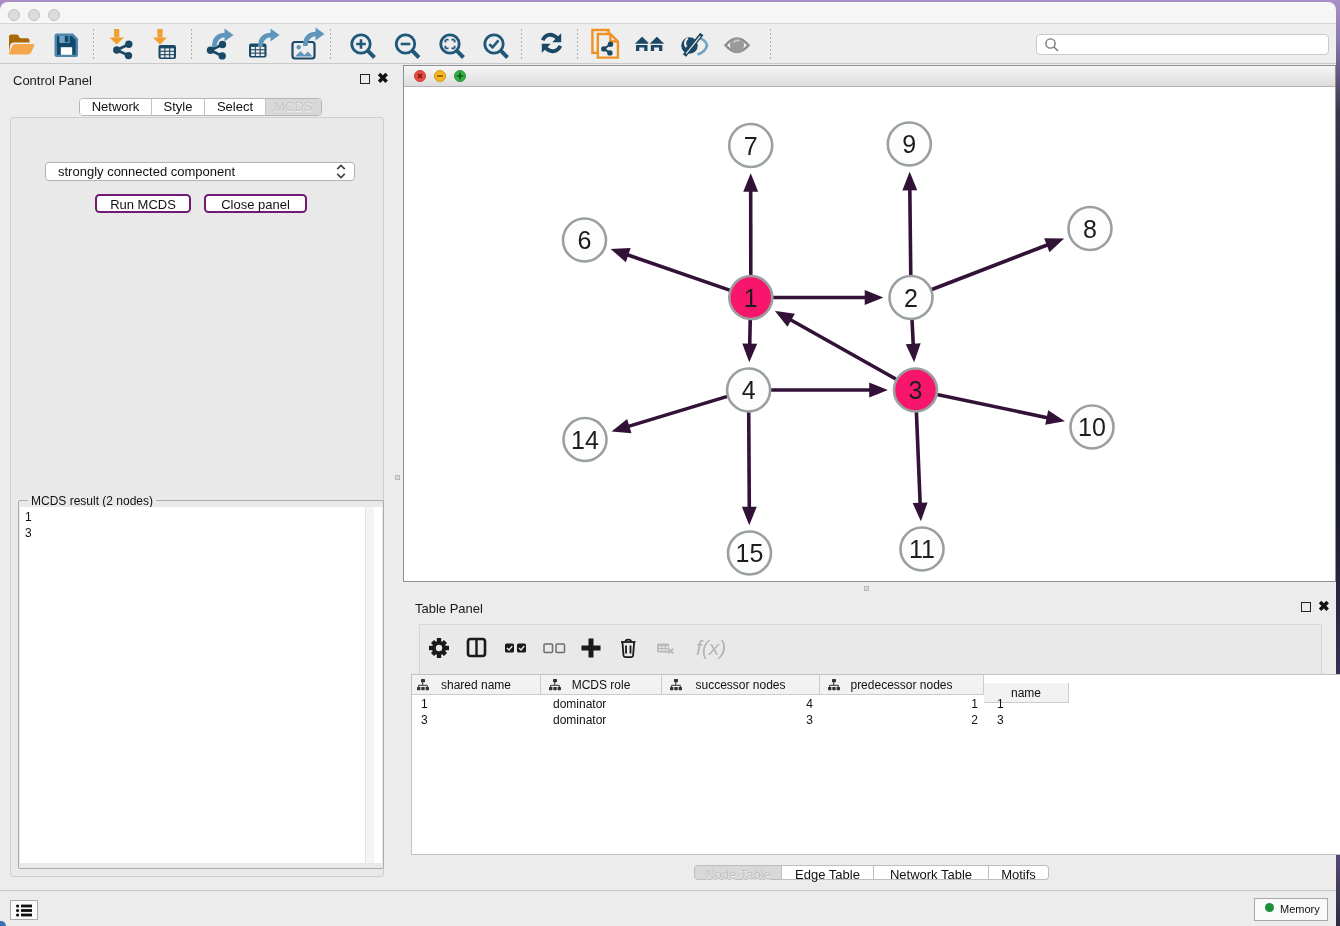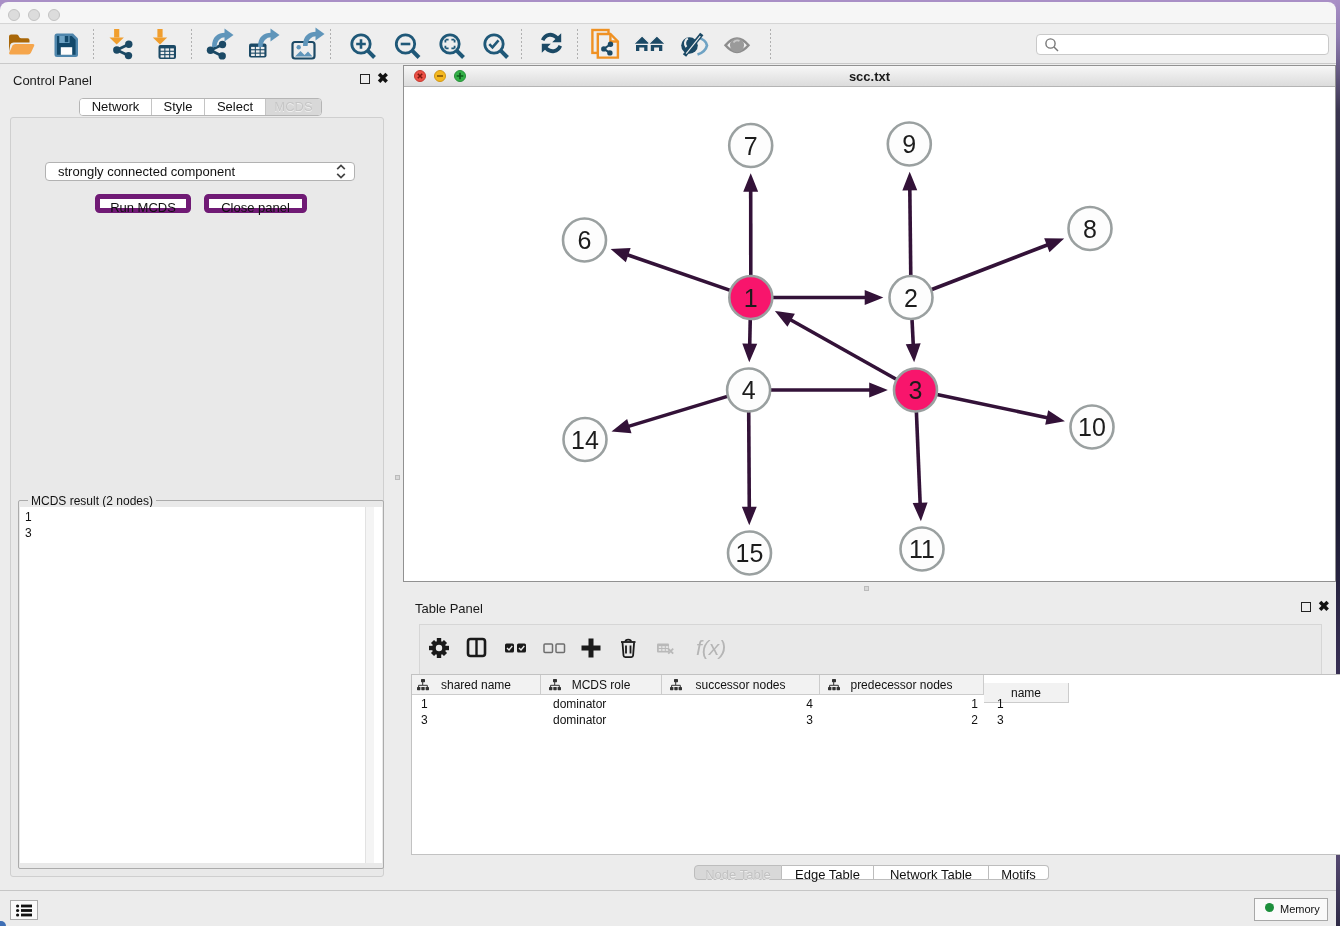--- a/index.html
+++ b/index.html
@@ -24,21 +24,21 @@
 #cpanel { left:0; top:64px; width:392px; height:826px; background:#ececec; }
 #cpanel-h { left:13px; top:9px; font-size:13px; color:#1a1a1a; }
 #cp-sq { left:360px; top:10px; width:10px; height:10px; border:1.5px solid #222; }
 .bx { font-size:14px; font-weight:bold; color:#111; }
 #tabbar { left:79px; top:34px; height:18px; display:flex; border:1px solid #b5b5b5; border-radius:4px; overflow:hidden; background:#fff; }
 .tabseg { height:100%; font-size:13px; color:#111; text-align:center; line-height:16px; background:#fff; border-right:1px solid #c4c4c4; }
 .tabseg.sel { background:#d8d8d8; color:#c6c6c6; text-shadow:0 1px 0 #efefef; border-right:none; }
 #cp-content { left:10px; top:53px; width:374px; height:760px; background:#e9e9e9; border:1px solid #cfcfcf; border-radius:3px; }
 #optlabel { width:100%; top:16px; text-align:center; font-size:14px; color:#111; }
 #dropdown { left:34px; top:44px; width:310px; height:19px; background:#fff; border:1px solid #b2b2b2; border-radius:4px; font-size:13px; color:#111; line-height:17px; padding-left:12px; }
-.btn { height:19px; background:#fff; border:5px solid #701a75; border-radius:4.5px; font-size:13px; color:#111; text-align:center; line-height:17px; top:76px; }
+.btn { height:19px; background:#fff; border:2px solid #701a75; border-radius:4.5px; font-size:13px; color:#111; text-align:center; line-height:17px; top:76px; }
 #groupbox { left:7px; top:382px; width:366px; height:369px; border:1px solid #ababab; border-radius:2px; }
 #gb-title { left:9px; top:-7px; background:#e9e9e9; padding:0 3px; font-size:12px; color:#111; }
 #gb-white { left:1px; top:6px; width:362px; height:356px; background:#fff; font-size:12px; color:#111; padding:3px 0 0 5px; line-height:15.5px; }
 #gb-scroll { right:9px; top:6px; width:9px; height:356px; background:#f4f4f4; border-left:1px solid #e2e2e2; }
 
 #vsplit { left:392px; top:64px; width:11px; height:826px; background:#ececec; }
 #vgrip { left:3px; top:411px; width:5px; height:5px; background:#d8d8d8; border:1px solid #bbb; }
 
 #netwin { left:403px; top:65px; width:933px; height:517px; border:1px solid #919191; background:#fff; }
 #nw-titlebar { left:0; top:0; width:931px; height:21px; background:linear-gradient(#f7f7f7, #dcdcdc); border-bottom:1px solid #b4b4b4; }
@@ -257,21 +257,20 @@
     <div class="abs tlight" style="left:30px; background:#f5b81e; border:1px solid #cf9716;">
         <svg width="10" height="10" viewBox="0 0 10 10" style="position:absolute;left:0;top:0;">
           <path d="M2 5 L8 5" stroke="#90600a" stroke-width="1.8"></path>
         </svg>
       </div>
     <div class="abs tlight" style="left:50px; background:#33b147; border:1px solid #26903a;">
         <svg width="10" height="10" viewBox="0 0 10 10" style="position:absolute;left:0;top:0;">
           <path d="M5 1.7 L5 8.3 M1.7 5 L8.3 5" stroke="#0e5c1d" stroke-width="1.7"></path>
         </svg>
       </div>
-    <div class="abs" id="nw-title">scc.txt</div>
   </div>
   <div class="abs" id="graph-host" style="left:0; top:21px; width:931px; height:494px;">
   <svg width="931" height="494" viewBox="0 0 931 494">
     <g stroke="#331238" stroke-width="3.6" fill="#331238">
       <line x1="346.8" y1="191.0" x2="346.7" y2="103.0"></line>
       <polygon points="346.7,91.0 351.5,103.0 341.9,103.0"></polygon>
       <line x1="328.4" y1="204.1" x2="222.6" y2="167.5"></line>
       <polygon points="211.2,163.6 224.1,163.0 221.0,172.1"></polygon>
       <line x1="366.3" y1="210.5" x2="462.5" y2="210.5"></line>
       <polygon points="474.5,210.5 462.5,215.3 462.5,205.7"></polygon>

